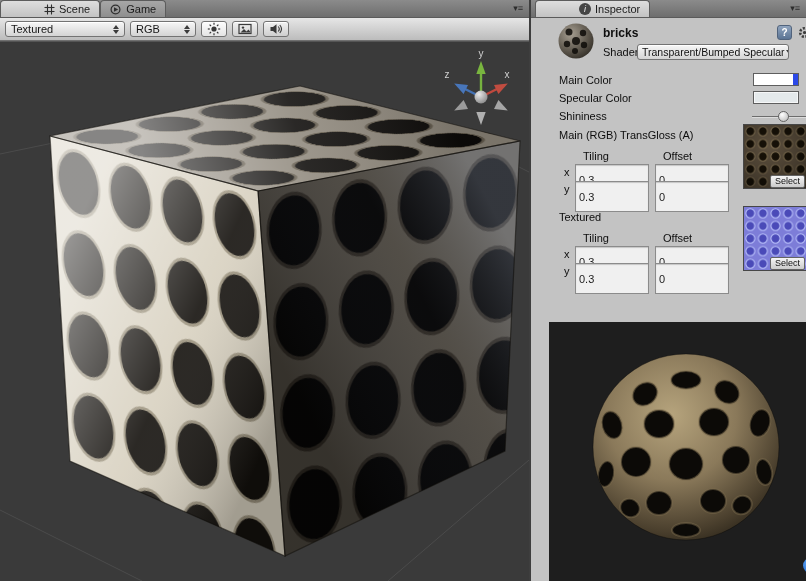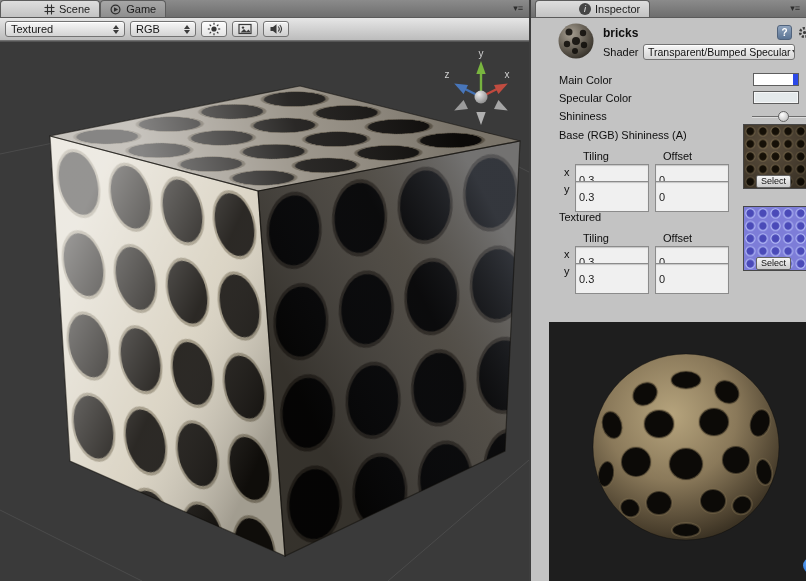--- a/index.html
+++ b/index.html
@@ -45,21 +45,21 @@
   .help-btn{position:absolute;width:15px;height:15px;border-radius:3px;background:linear-gradient(#90a4be,#5b7494);border:1px solid #51637c;color:#fff;text-align:center;line-height:14px;font-size:10px;font-weight:bold;}
   .gear-btn{position:absolute;display:flex;align-items:center;gap:2px;}
   .swatch{position:absolute;height:13px;width:46px;border:1px solid #5e5e5e;box-shadow:inset 0 0 0 1px rgba(255,255,255,.65);}
   .swatch .accent{position:absolute;right:0;top:0;bottom:0;width:5px;background:#2c49e8;}
   .dropper{position:absolute;width:13px;height:14px;}
   .slider{position:absolute;width:58px;height:12px;}
   .slider .track{position:absolute;top:5px;left:0;right:0;height:2px;background:#6d6d6d;border-bottom:1px solid #dcdcdc;}
   .slider .knob{position:absolute;top:0;left:45%;width:11px;height:11px;border-radius:50%;background:radial-gradient(circle at 35% 30%,#ffffff,#b5b5b5);border:1px solid #636363;}
   .field{position:absolute;height:31px;border:1px solid #8b8b8b;background:#f0f0f0;box-shadow:inset 0 1px 1px rgba(0,0,0,.18);font-size:11px;padding:0 3px;color:#1d1d1d;font-family:"Liberation Sans","DejaVu Sans",sans-serif;}
   .thumb{position:absolute;width:65px;height:65px;border:1px solid #474747;background:#333;}
-  .select-btn{position:absolute;right:16px;bottom:0;height:13px;font-size:9px;line-height:11px;padding:0 4px;border:1px solid #636363;border-radius:2px;background:linear-gradient(#f5f5f5,#cbcbcb);color:#111;font-family:inherit;}
+  .select-btn{position:absolute;right:2px;bottom:0;height:13px;font-size:9px;line-height:11px;padding:0 4px;border:1px solid #636363;border-radius:2px;background:linear-gradient(#f5f5f5,#cbcbcb);color:#111;font-family:inherit;}
   .preview-header{position:absolute;left:0;top:304px;width:275px;height:18px;background:linear-gradient(#d8d8d8,#ababab);border-top:1px solid #919191;border-bottom:1px solid #7d7d7d;display:flex;align-items:center;padding:0 8px;font-weight:bold;color:#121212;}
   .ph-icons{margin-left:auto;display:flex;align-items:center;gap:6px;}
   .dot-icon{width:11px;height:11px;border-radius:50%;}
   .dot-sphere{background:radial-gradient(circle at 35% 30%,#ececec,#848484);border:1px solid #5f5f5f;}
   .dot-light{background:radial-gradient(circle at 35% 30%,#ffd95e,#dfa31e);border:1px solid #8a6d10;}
   .preview-body{position:absolute;left:0;top:322px;width:275px;height:259px;background:#1e1e1e;box-shadow:inset 0 8px 12px -8px #000;}
   .add-btn{position:absolute;right:6px;bottom:8px;width:15px;height:15px;border-radius:50%;background:radial-gradient(circle at 35% 30%,#5aa0f2,#1b63c8);color:#fff;font-size:12px;line-height:14px;text-align:center;font-weight:bold;}
   svg{display:block;}
 </style>
 </head>
@@ -238,21 +238,21 @@
               <circle cx="26" cy="11" r="3.2"></circle>
               <circle cx="19" cy="19" r="4"></circle>
             <circle cx="10" cy="22" r="3.2"></circle>
               <circle cx="27" cy="23" r="3.2"></circle>
               <circle cx="18" cy="29" r="3"></circle>
           </g>
         </svg>
       </div>
       <div class="lbl mat-name" style="left:54px;top:8px;">bricks</div>
       <div class="lbl" style="left:54px;top:28px;">Shader</div>
-      <div class="shader-dd" style="left:94px;top:26px;width:152px;">
+      <div class="shader-dd" style="left:88px;top:26px;width:152px;">
         <span style="font-size:10.5px;">Transparent/Bumped Specular</span>
         <span class="mini-arrow" style="border-top-color:#3a3a3a;"></span>
       </div>
       <div class="help-btn" style="left:228px;top:7px;">
         <span>?</span>
       </div>
       <div class="gear-btn" style="left:249px;top:8px;">
         <svg width="13" height="13" viewBox="0 0 13 13">
           <circle cx="6.5" cy="6.5" r="4.3" fill="none" stroke="#3c3c3c" stroke-width="2.6" stroke-dasharray="2.1 1.5"></circle>
           <circle cx="6.5" cy="6.5" r="1.6" fill="#3c3c3c"></circle>
@@ -279,21 +279,21 @@
           <path d="M7.9 4.3 l1.6 1.6 -5.6 5.6 -2.7 1.1 1.1 -2.7 z" fill="#3b3b3b"></path>
         </svg>
       </div>
 
       <div class="lbl" style="left:10px;top:92px;">Shininess</div>
       <div class="slider" style="left:203px;top:93px;">
         <span class="track"></span>
         <span class="knob"></span>
       </div>
 
-      <div class="lbl" style="left:10px;top:111px;">Base (RGB) Shininess (A)</div>
+      <div class="lbl" style="left:10px;top:111px;">Main (RGB) TransGloss (A)</div>
       <div class="lbl" style="left:34px;top:132px;">Tiling</div>
       <div class="lbl" style="left:114px;top:132px;">Offset</div>
       <div class="lbl" style="left:15px;top:148px;">x</div>
       <input class="field" style="left: 26px; top: 146px; width: 74px;" value="0.3">
       <input class="field" style="left: 106px; top: 146px; width: 74px;" value="0">
       <div class="lbl" style="left:15px;top:165px;">y</div>
       <input class="field" style="left: 26px; top: 163px; width: 74px;" value="0.3">
       <input class="field" style="left: 106px; top: 163px; width: 74px;" value="0">
       <div class="thumb" style="left:194px;top:106px;">
         <svg width="63" height="63" viewBox="0 0 63 63">

